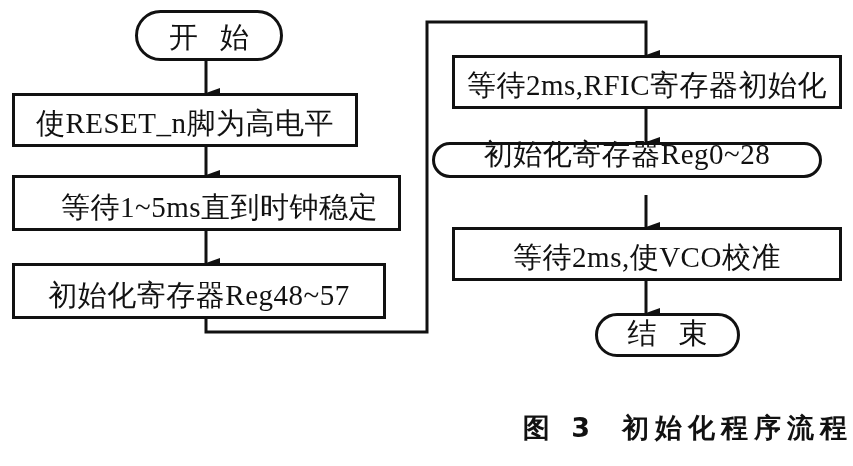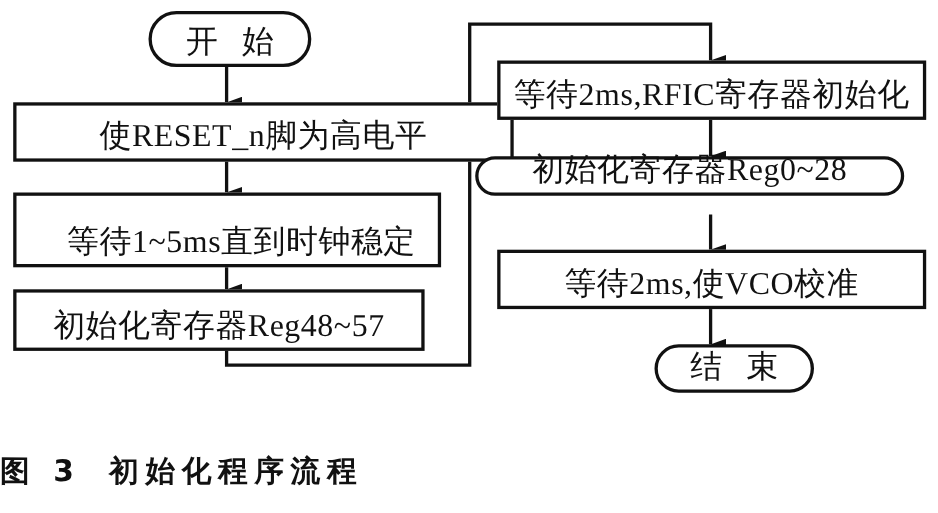--- a/index.html
+++ b/index.html
@@ -3,21 +3,21 @@
   <meta charset="utf-8">
   <style>
     html, body { margin: 0; padding: 0; background: #ffffff; }
     body { width: 853px; height: 466px; position: relative; overflow: hidden;
            font-family: "Liberation Serif", "DejaVu Serif", serif; color: #111; }
     svg.lines { position: absolute; left: 0; top: 0; }
     .node { position: absolute; box-sizing: border-box; border: 3px solid #111;
             background: #fff; display: flex; align-items: flex-end; justify-content: center;
             font-size: 29px; white-space: nowrap; letter-spacing: 0.5px; }
     .term { border-radius: 26px; letter-spacing: 22px; padding-left: 22px; }
-    .caption { position: absolute; left: 0; width: 853px; top: 410px; text-align: left;
+    .caption { position: absolute; left: 0; width: 853px; top: 410px; text-align: right;
                font-family: "DejaVu Sans", sans-serif; font-weight: bold; font-size: 27px;
                letter-spacing: 6px; }
     .caption .num { margin-right: 26px; }
   </style>
 </head>
 <body>
 
 <svg class="lines" width="853" height="466">
   <defs>
     <marker id="arr" markerWidth="10" markerHeight="14" refX="5" refY="14" orient="auto" markerUnits="userSpaceOnUse">
@@ -37,25 +37,25 @@
 
   <line x1="646" y1="195" x2="646" y2="227" stroke="#111" stroke-width="3" marker-end="url(#arr)"></line>
 
   <line x1="646" y1="280" x2="646" y2="313" stroke="#111" stroke-width="3" marker-end="url(#arr)"></line>
 </svg>
 
 <div class="node term" style="left:135px; top:10px; width:148px; height:51px;">
   <span>开始</span>
 </div>
 
-<div class="node" style="left:12px; top:93px; width:455px; height:54px;">
+<div class="node" style="left:12px; top:93px; width:346px; height:54px;">
   <span>使RESET_n脚为高电平</span>
 </div>
 
-<div class="node" style="left:12px; top:175px; width:389px; height:68px;padding-left:26px;">
+<div class="node" style="left:12px; top:175px; width:389px; height:56px;padding-left:26px;">
   <span>等待1~5ms直到时钟稳定</span>
 </div>
 
 <div class="node" style="left:12px; top:263px; width:374px; height:56px;">
   <span>初始化寄存器Reg48~57</span>
 </div>
 
 <div class="node" style="left:452px; top:55px; width:390px; height:54px;">
   <span>等待2ms,RFIC寄存器初始化</span>
 </div>

